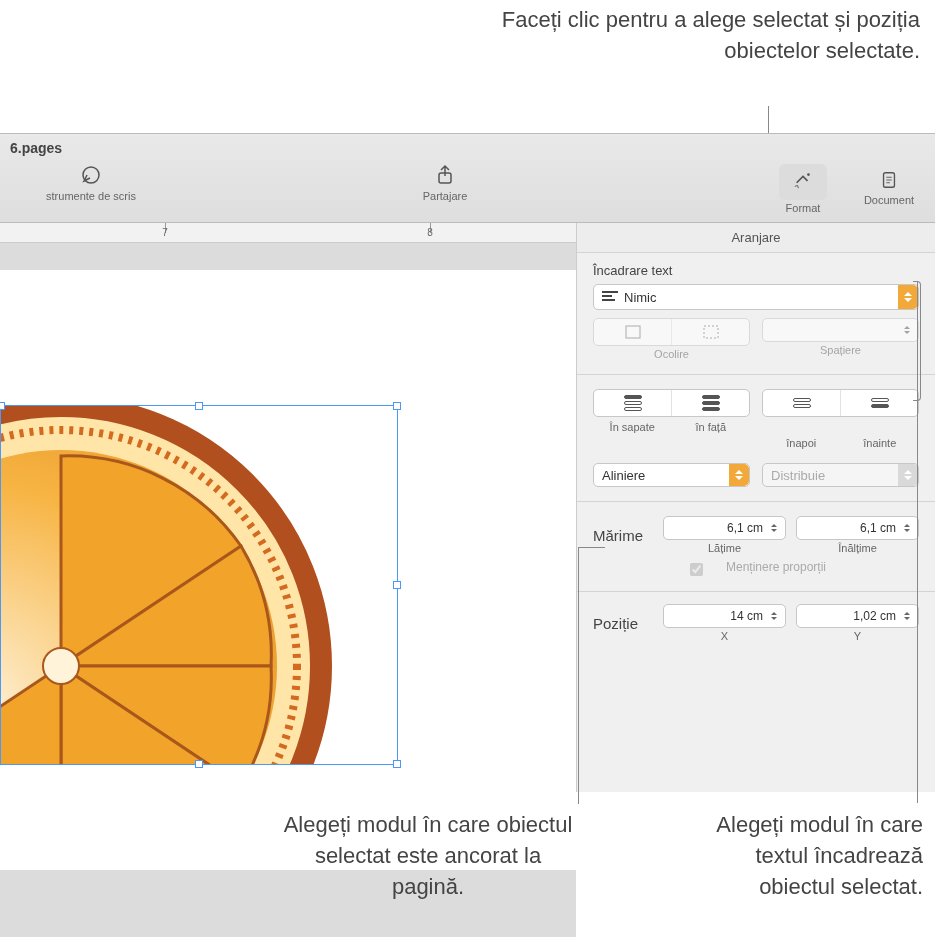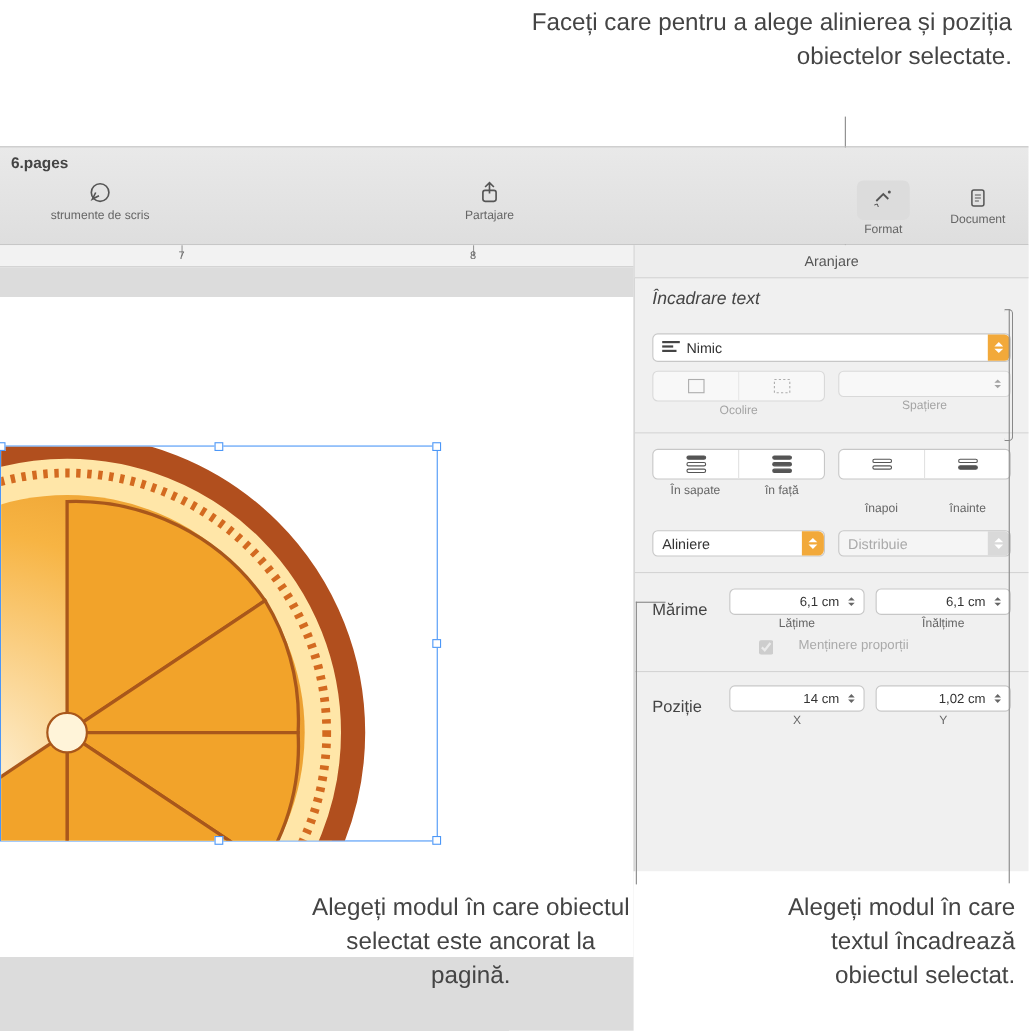--- a/index.html
+++ b/index.html
@@ -108,21 +108,21 @@
   }
   .insp-tabs {
     height: 30px;
     display:flex; align-items:center; justify-content:center;
     font-size: 13px; color:#555;
     border-bottom: 1px solid #d4d4d4;
     background: #ededed;
   }
   .insp-inner { padding: 10px 16px 0 16px; }
   .sec-label {
-    font-size: 16px; color:#444; font-weight:500; margin-bottom:22px; display:block;font-style:italic;
+    font-size: 13px; color:#444; font-weight:500; margin-bottom:6px; display:block;
   }
   .popup {
     display:flex; align-items:center;
     background:#fff; border:1px solid #c7c7c7; border-radius:5px;
     height:26px; padding:0 8px; width:100%;
     font-size:13px; color:#333;
     position:relative;
   }
   .popup .arrow {
     position:absolute; right:0; top:0; bottom:0; width:20px;
@@ -183,21 +183,21 @@
   .wrap-glyph span:nth-child(3){width:80%;}
   .stack-icon{display:flex;flex-direction:column;gap:2px;align-items:center;}
   .stack-icon div{width:18px;height:4px;border:1px solid #555;border-radius:2px;}
   .stack-icon.fill div{background:#555;}
   .stack-icon.top div:first-child,.stack-icon.bot div:last-child{background:#555;}
   .group-disabled{opacity:.55;pointer-events:none;}
 </style>
 </head>
 <body>
 
-<div class="top-annot">Faceți care pentru a alege alinierea și poziția obiectelor selectate.</div>
+<div class="top-annot">Faceți clic pentru a alege selectat și poziția obiectelor selectate.</div>
 <div class="top-leader"></div>
 
 <div class="titlebar">
   <div class="title">6.pages</div>
 
   <div class="toolbar-btn tools">
     <svg width="22" height="22" viewBox="0 0 22 22">
         <circle cx="11" cy="11" r="8" fill="none" stroke="#555" stroke-width="1.5"></circle>
         <path d="M7 11l-3 6 6-3" fill="none" stroke="#555" stroke-width="1.5"></path>
       </svg>

